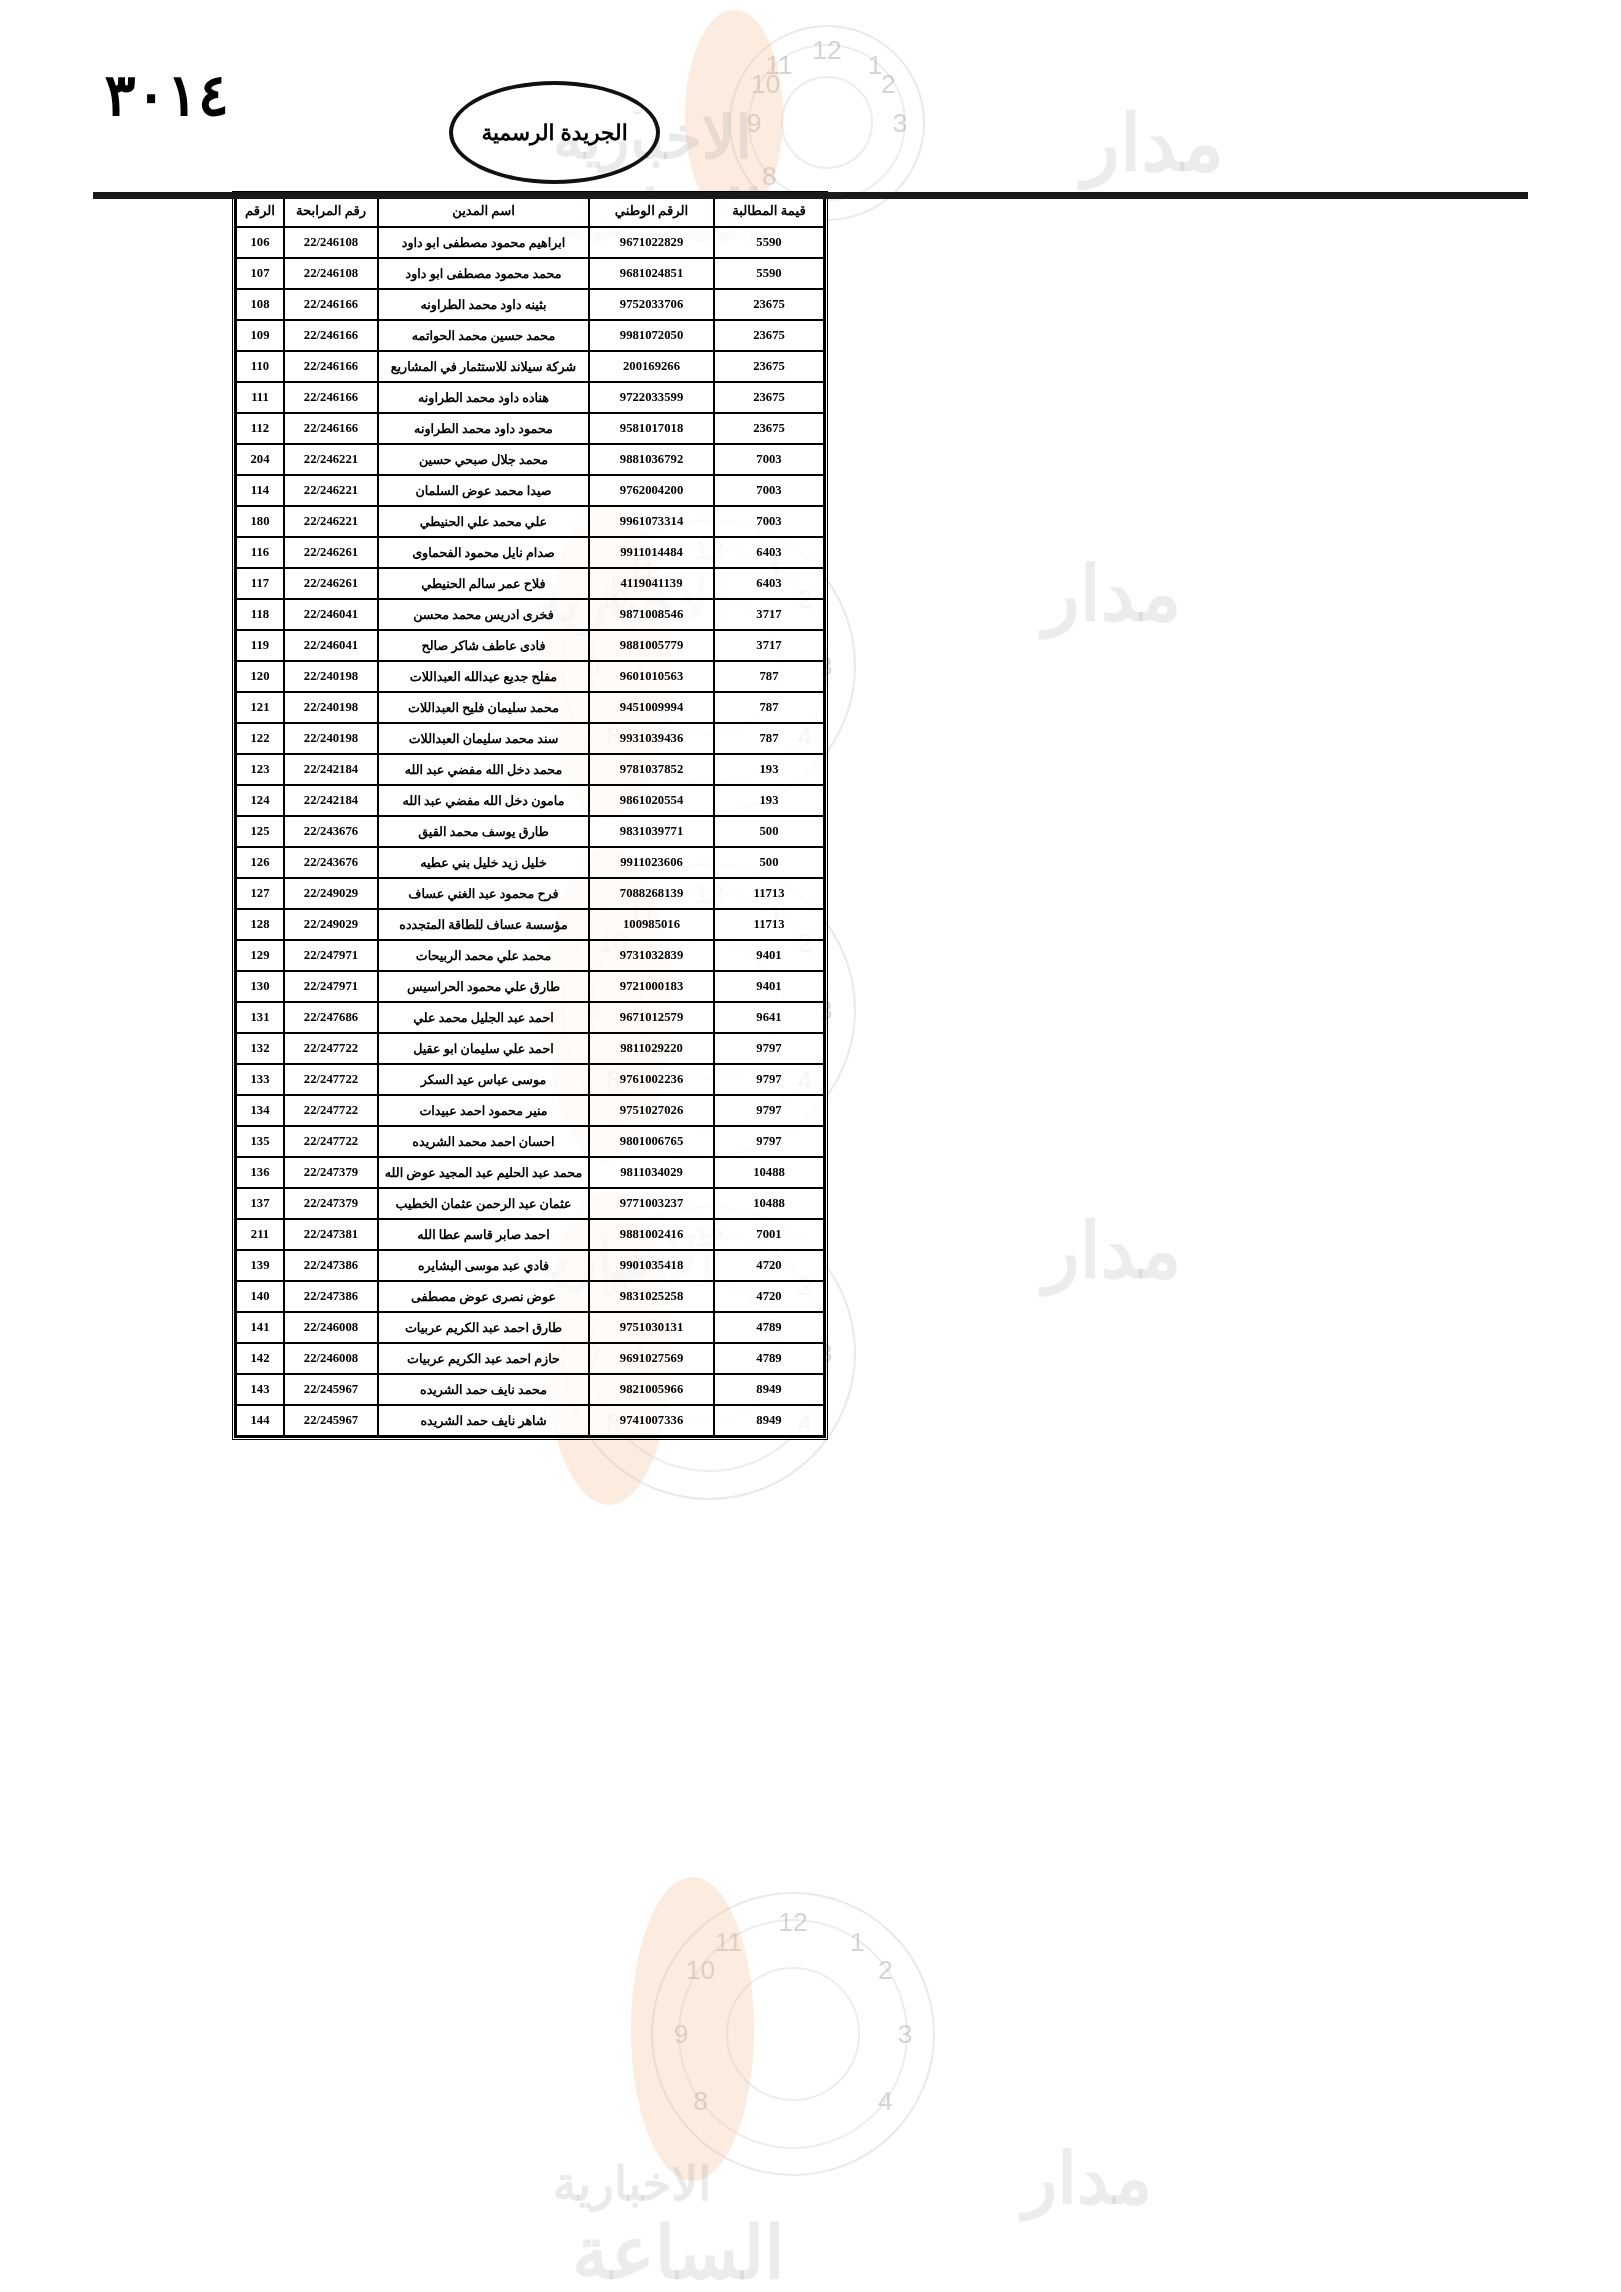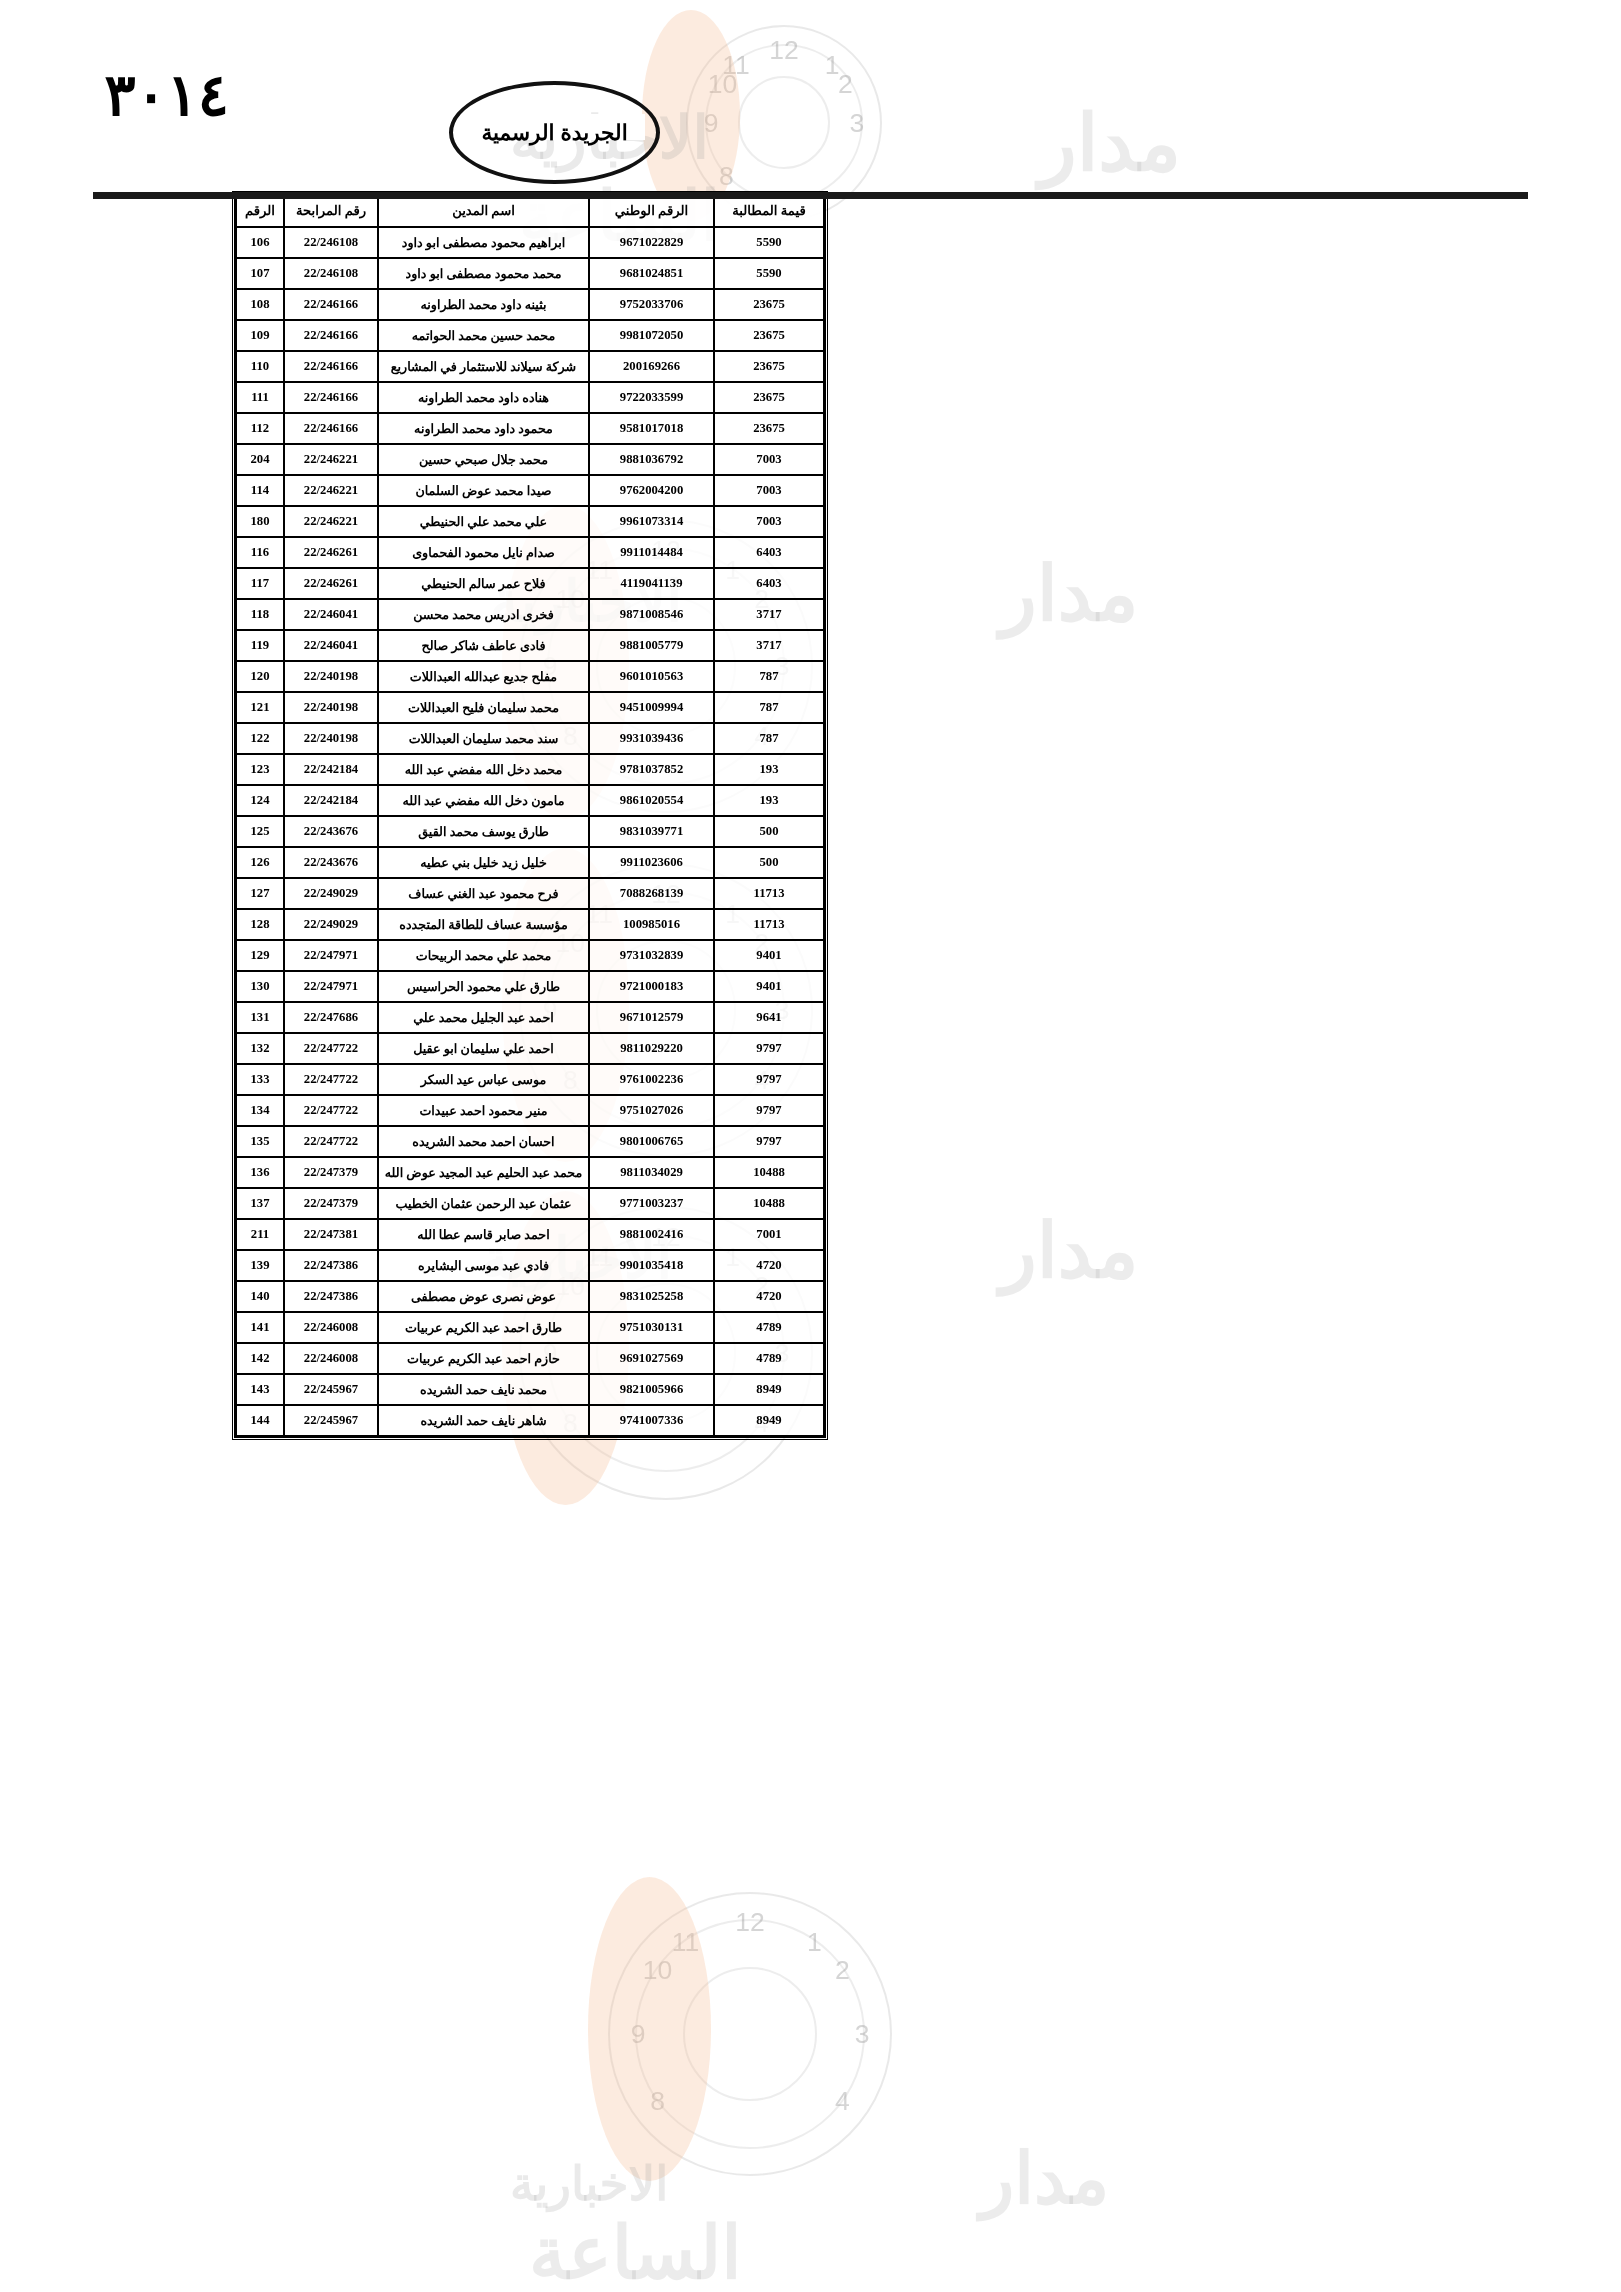--- a/index.html
+++ b/index.html
@@ -15,20 +15,21 @@
     font-family: "Liberation Serif", "DejaVu Serif", serif;
     color: #000;
   }
 
   
   .wm-layer {
     position: absolute;
     inset: 0;
     pointer-events: none;
     z-index: 0;
+    margin-left: 43px;
   }
   .wm-clock {
     position: absolute;
     border-radius: 50%;
     border: 2px solid rgba(175,175,175,0.28);
     box-sizing: border-box;
   }
   .wm-clock .ring2 {
     position: absolute;
     inset: 9%;

